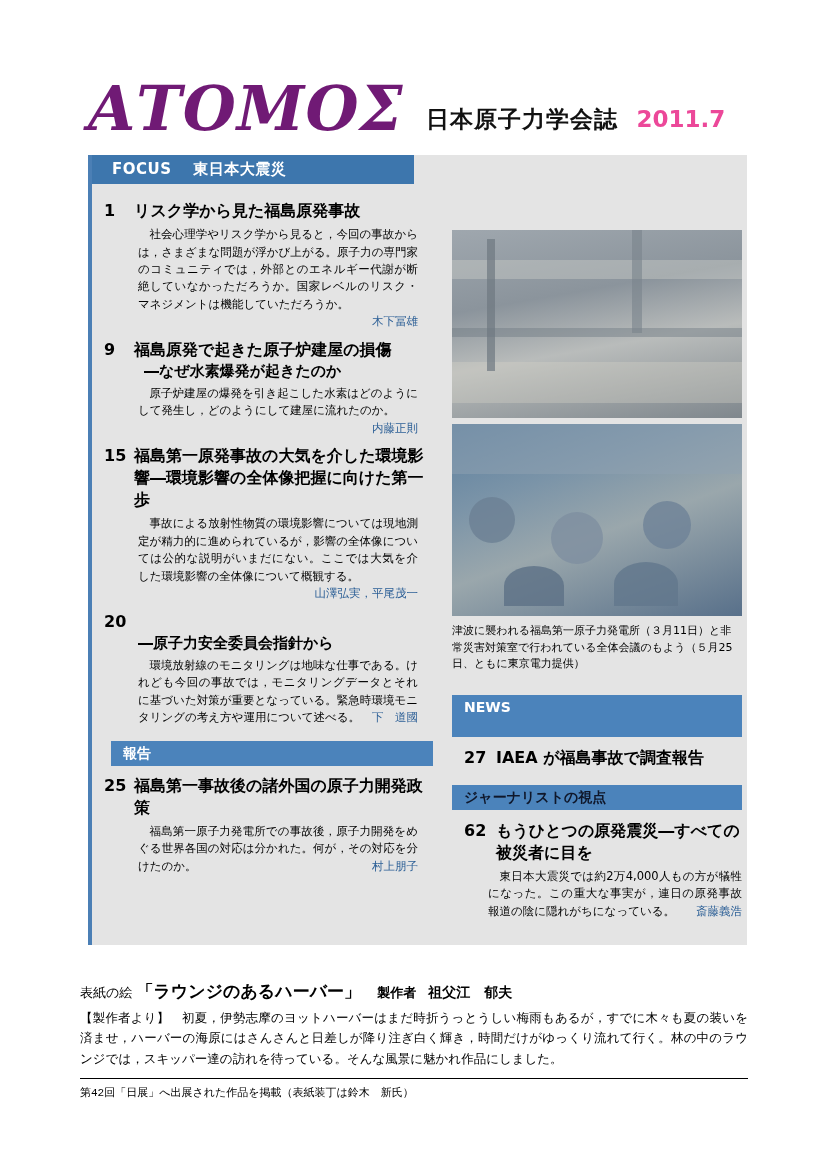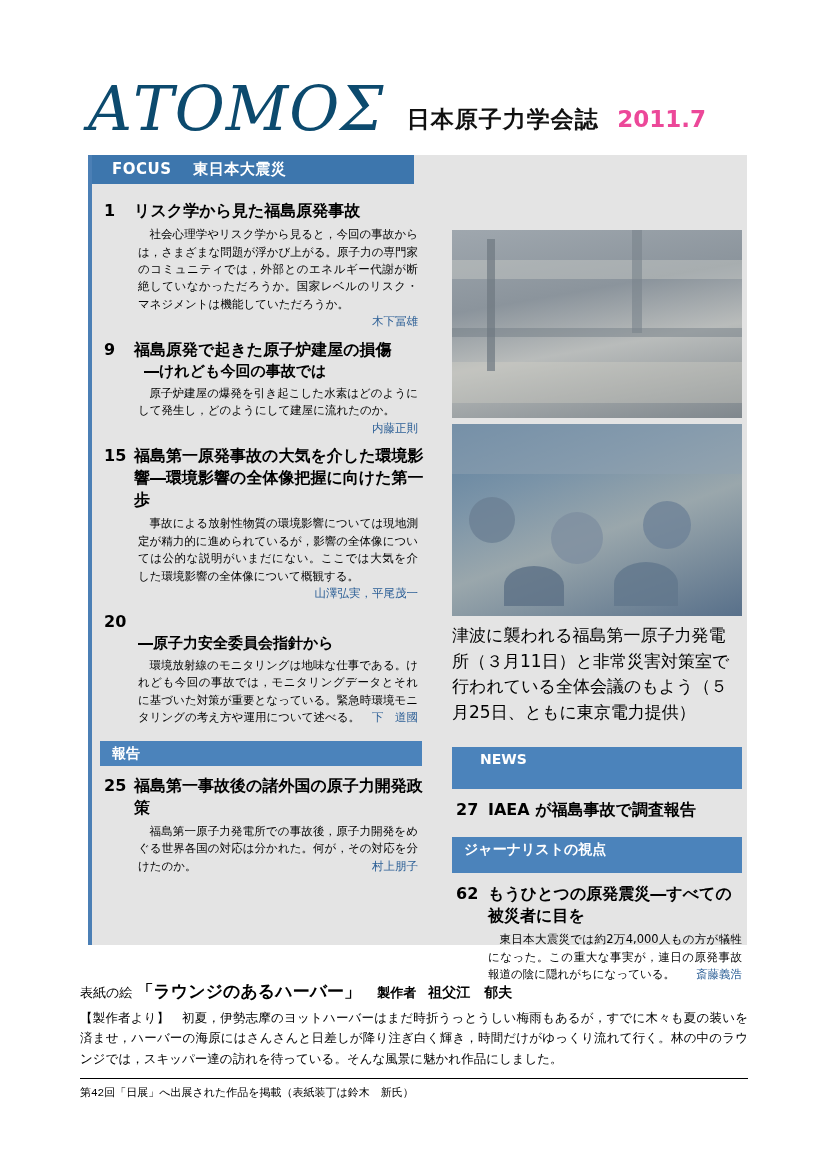--- a/index.html
+++ b/index.html
@@ -28,24 +28,25 @@
     left: 88px;
     top: 78px;
     width: 660px;
     height: 68px;
   }
   .logo {
     font-family: "DejaVu Serif", "Liberation Serif", serif;
     font-style: italic;
     font-size: 61px;
     letter-spacing: 1px;
-    color: #0c4a6e;
+    color: #701a75;
     line-height: 1;
     display: inline-block;
     vertical-align: bottom;
+    font-weight: bold;
   }
   .masthead-right {
     display: inline-block;
     vertical-align: bottom;
     padding-left: 18px;
     padding-bottom: 4px;
   }
   .journal-name {
     font-family: "DejaVu Sans", sans-serif;
     font-size: 23px;
@@ -183,51 +184,51 @@
     background: #8c96a0;
     position: relative;
     overflow: hidden;
   }
   .photo-top { height: 188px; margin-bottom: 6px;
     background: linear-gradient(170deg,#9fa7ae 0%, #8b949c 35%, #b9bcbb 60%, #7f878d 100%); }
   .photo-bottom { height: 192px;
     background: linear-gradient(160deg,#5c7f9e 0%, #7b94a8 30%, #9aa7ac 55%, #58708a 100%); }
   .photo-caption {
     font-family: "DejaVu Sans", sans-serif;
-    font-size: 17px;
+    font-size: 11px;
     line-height: 1.5;
     margin-top: 7px;
     width: 290px;
   }
 
   .news-bar {
     width: 290px;
     height: 42px;
     background: #4b83bb;
     color: #fff;
     font-family: "DejaVu Sans", sans-serif;
     font-size: 14px;
     font-weight: bold;
     line-height: 25px;
-    padding-left: 28px;
+    padding-left: 12px;
     box-sizing: border-box;
     margin-top: 22px;
   }
   .news-entry {
     display: flex;
     margin-top: 10px;
     align-items: flex-start;
   }
-  .news-entry .entry-page { width: 36px; flex: 0 0 36px; }
+  .news-entry .entry-page { width: 36px; flex: 0 0 36px; margin-left: 8px; }
 
   .journalist-bar {
     width: 290px;
-    height: 36px;
+    height: 25px;
     background: #4b83bb;
-    color: #ffffff;
+    color: #0f172a;
     font-family: "DejaVu Sans", sans-serif;
     font-size: 14px;
     font-weight: bold;
     line-height: 25px;
     padding-left: 12px;
     box-sizing: border-box;
     margin-top: 16px;
   }
 
   
@@ -313,21 +314,21 @@
           <span class="indent">社会心理学やリスク学から見ると，今回の事故からは，さまざまな問題が浮かび上がる。原子力の専門家のコミュニティでは，外部とのエネルギー代謝が断絶していなかっただろうか。国家レベルのリスク・マネジメントは機能していただろうか。</span>
         </div>
         <div class="entry-author">木下冨雄</div>
       </div>
 
       <div class="entry">
         <div class="entry-head">
           <div class="entry-page">9</div>
           <div class="entry-title">福島原発で起きた原子炉建屋の損傷</div>
         </div>
-        <div class="entry-subtitle">―けれども今回の事故では</div>
+        <div class="entry-subtitle">―なぜ水素爆発が起きたのか</div>
         <div class="entry-abstract">
           <span class="indent">原子炉建屋の爆発を引き起こした水素はどのようにして発生し，どのようにして建屋に流れたのか。</span>
         </div>
         <div class="entry-author">内藤正則</div>
       </div>
 
       <div class="entry">
         <div class="entry-head">
           <div class="entry-page">15</div>
           <div class="entry-title">福島第一原発事故の大気を介した環境影響―環境影響の全体像把握に向けた第一歩</div>
@@ -342,21 +343,21 @@
         <div class="entry-head">
           <div class="entry-page">20</div>
         </div>
         <div class="entry-subtitle entry-sub-indent">―原子力安全委員会指針から</div>
         <div class="entry-abstract">
           <span class="indent">環境放射線のモニタリングは地味な仕事である。けれども今回の事故では，モニタリングデータとそれに基づいた対策が重要となっている。緊急時環境モニタリングの考え方や運用について述べる。</span>
           <span class="author-inline">下　道國</span>
         </div>
       </div>
 
-      <div class="section-head" style="margin-top:14px;">報告</div>
+      <div class="section-head" style="margin-top:14px;margin-left:11px;">報告</div>
 
       <div class="entry">
         <div class="entry-head">
           <div class="entry-page">25</div>
           <div class="entry-title">福島第一事故後の諸外国の原子力開発政策</div>
         </div>
         <div class="entry-abstract">
           <span class="indent">福島第一原子力発電所での事故後，原子力開発をめぐる世界各国の対応は分かれた。何が，その対応を分けたのか。</span>
           <span class="author-inline">村上朋子</span>
         </div>

